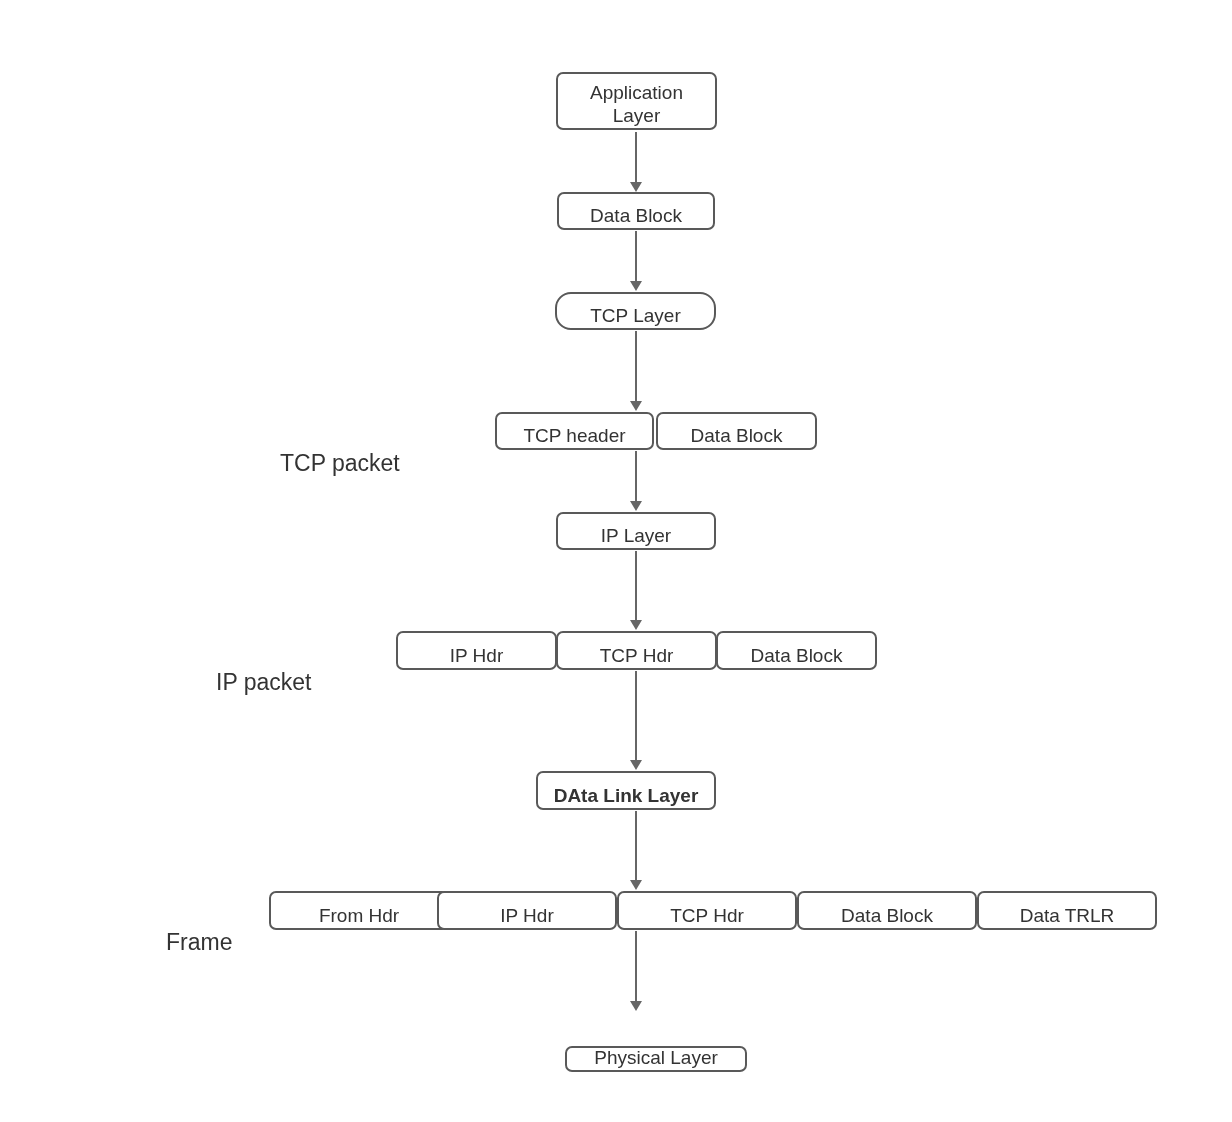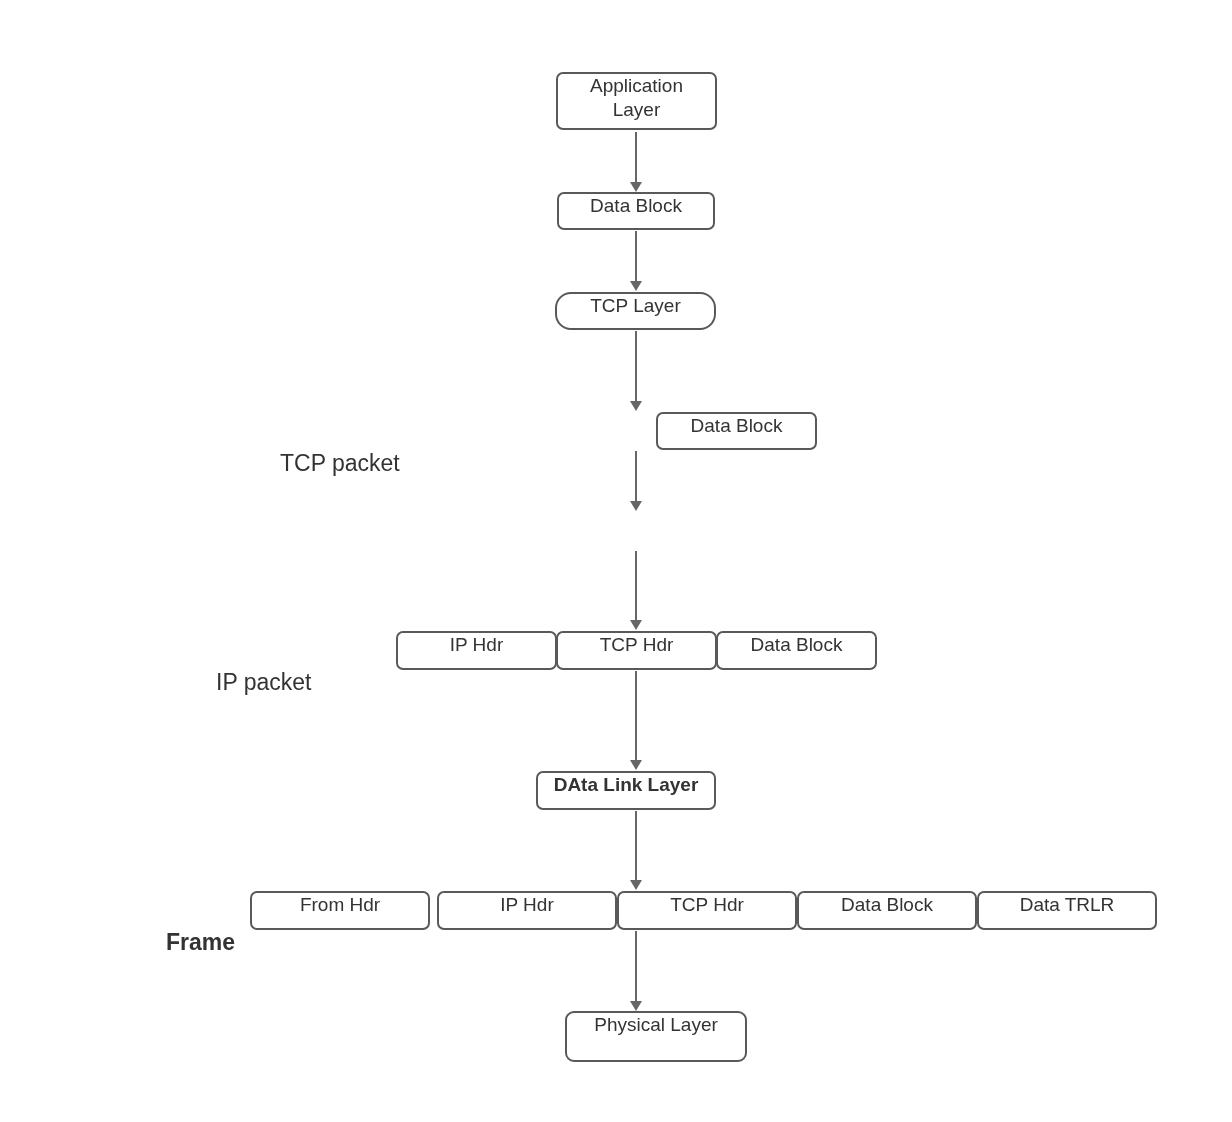--- a/index.html
+++ b/index.html
@@ -17,21 +17,21 @@
     background: var(--canvas-bg, #ffffff);
     overflow: hidden;
   }
   .box {
     position: absolute;
     box-sizing: border-box;
     background: var(--box-fill, #ffffff);
     border: 2px solid var(--box-border, #595959);
     border-radius: 7px;
     display: flex;
-    align-items: flex-start;
+    align-items: flex-end;
     justify-content: center;
     font-size: 19px;
     color: var(--text, #333333);
     text-align: center;
     line-height: 1.25;
   }
   .wrap {
     display: inline-block;
     max-width: 112px;
   }
@@ -92,29 +92,35 @@
     <span>TCP Layer</span>
   </div>
 
   <div class="arrow" style="left:629px; top:331px; height:80px;">
     <div class="shaft"></div>
     <div class="head"></div>
   </div>
 
   <div class="row-label" style="left:280px; top:419px;">TCP packet</div>
 
+  <div class="box" style="left:495px; top:412px; width:159px; height:38px;">
+    <span>TCP header</span>
+  </div>
   <div class="box" style="left:656px; top:412px; width:161px; height:38px;">
     <span>Data Block</span>
   </div>
 
   <div class="arrow" style="left:629px; top:451px; height:60px;">
     <div class="shaft"></div>
     <div class="head"></div>
   </div>
 
+  <div class="box" style="left:556px; top:512px; width:160px; height:38px;">
+    <span>IP Layer</span>
+  </div>
 
   <div class="arrow" style="left:629px; top:551px; height:79px;">
     <div class="shaft"></div>
     <div class="head"></div>
   </div>
 
   <div class="row-label" style="left:216px; top:638px;">IP packet</div>
 
   <div class="box" style="left:396px; top:631px; width:161px; height:39px;">
     <span>IP Hdr</span>
@@ -133,40 +139,40 @@
 
   <div class="box" style="left:536px; top:771px; width:180px; height:39px;font-weight:bold;">
     <span>DAta Link Layer</span>
   </div>
 
   <div class="arrow" style="left:629px; top:811px; height:79px;">
     <div class="shaft"></div>
     <div class="head"></div>
   </div>
 
-  <div class="row-label" style="left:166px; top:898px;font-weight:bold;">Frame</div>
+  <div class="row-label" style="left:166px; top:898px;">Frame</div>
 
-  <div class="box" style="left:250px; top:891px; width:180px; height:39px;">
+  <div class="box" style="left:269px; top:891px; width:180px; height:39px;">
     <span>From Hdr</span>
   </div>
   <div class="box" style="left:437px; top:891px; width:180px; height:39px;">
     <span>IP Hdr</span>
   </div>
   <div class="box" style="left:617px; top:891px; width:180px; height:39px;">
     <span>TCP Hdr</span>
   </div>
   <div class="box" style="left:797px; top:891px; width:180px; height:39px;">
     <span>Data Block</span>
   </div>
   <div class="box" style="left:977px; top:891px; width:180px; height:39px;">
     <span>Data TRLR</span>
   </div>
 
   <div class="arrow" style="left:629px; top:931px; height:80px;">
     <div class="shaft"></div>
     <div class="head"></div>
   </div>
 
-  <div class="box" style="left:565px; top:1011px; width:182px; height:51px;border-radius:9px;">
+  <div class="box" style="left:565px; top:1046px; width:182px; height:26px;">
     <span>Physical Layer</span>
   </div>
 
 </div>
 
 </body></html>

